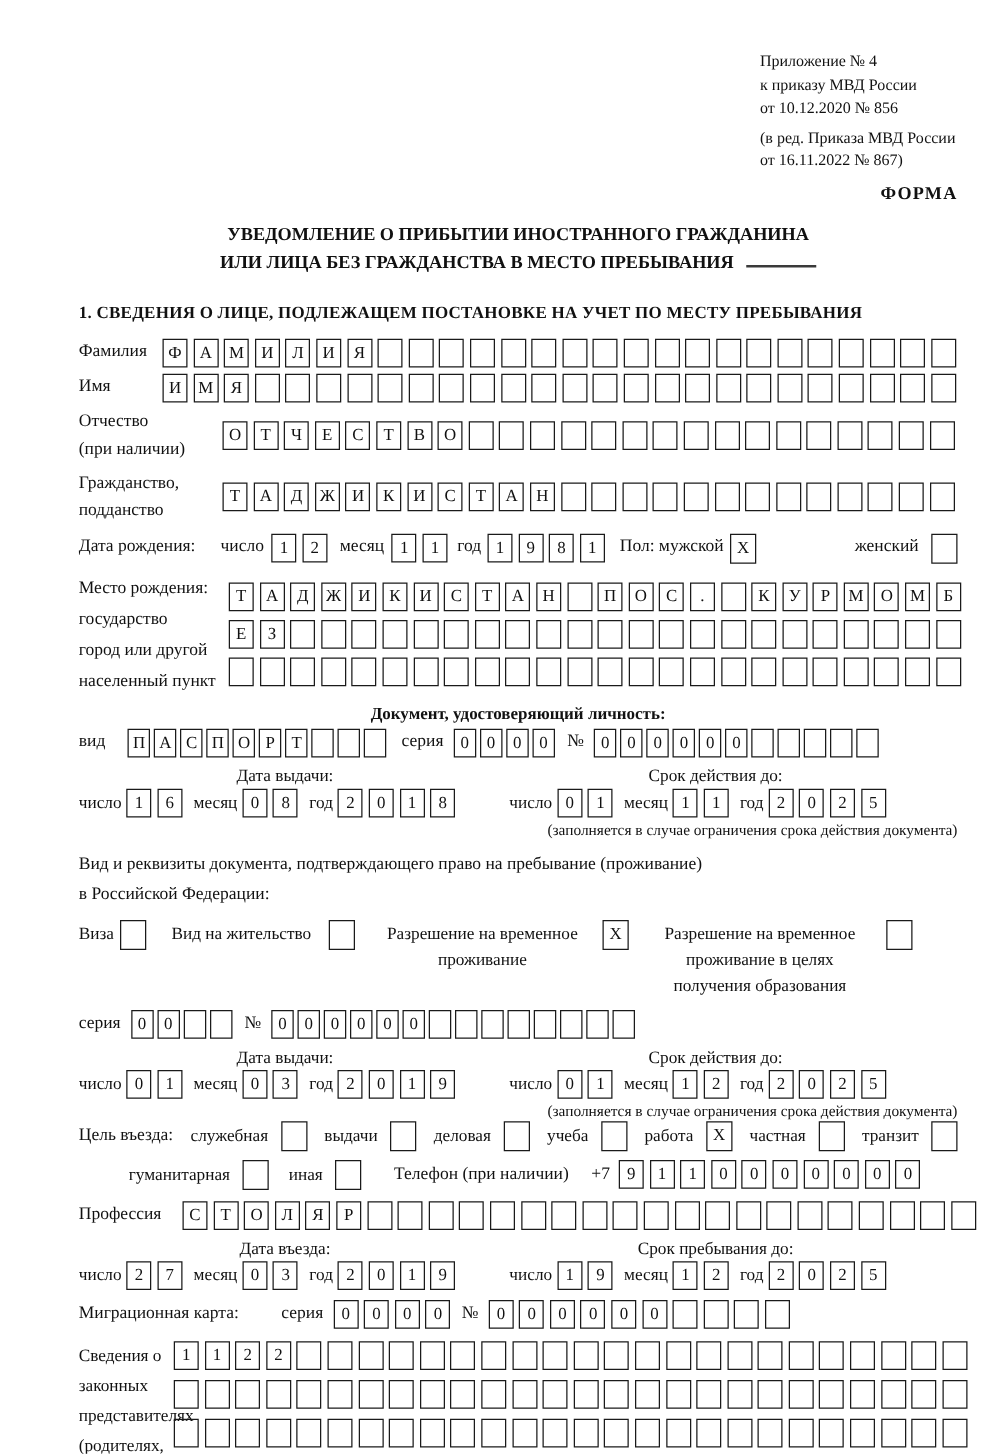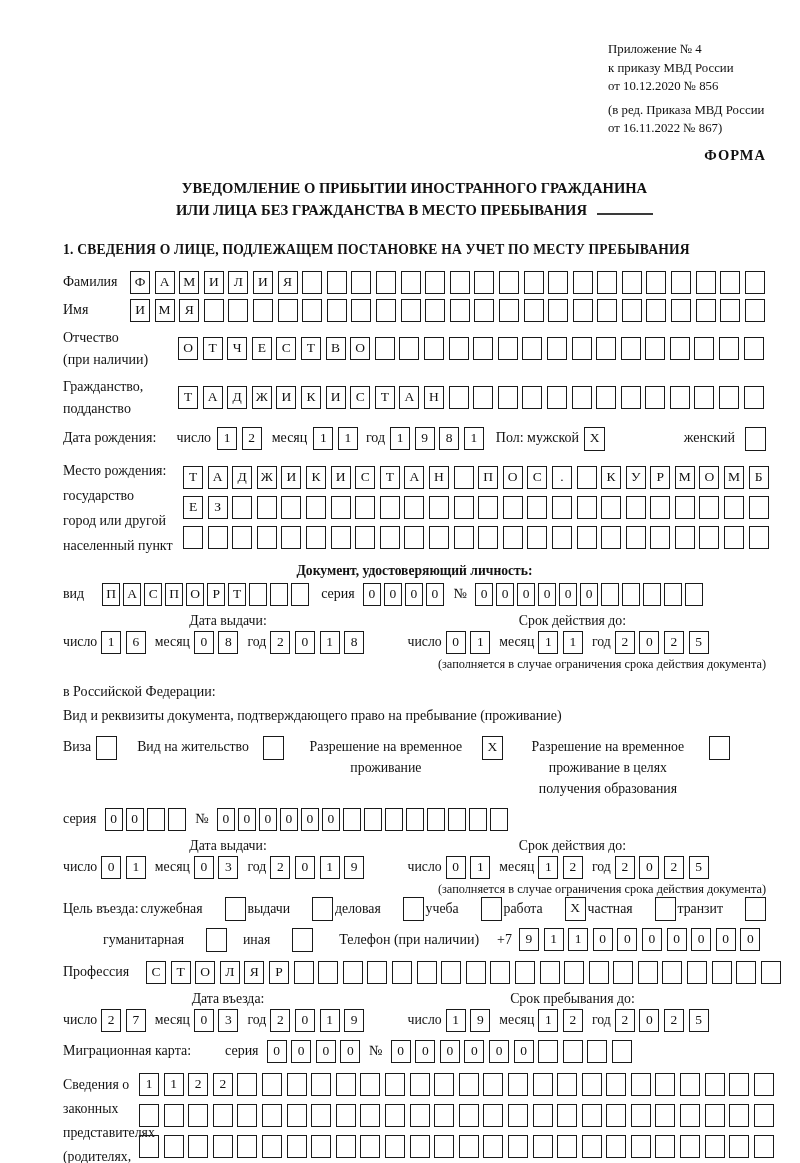--- a/index.html
+++ b/index.html
@@ -49,21 +49,21 @@
 
   
   .permits { display:flex; align-items:flex-start; margin-top:8px; }
   .pgroup { display:flex; align-items:flex-start; }
   .pgroup .plbl { font-size:13.8px; line-height:21px; }
   .pgroup .ctr { text-align:center; }
   .bx .cell { width:21px; height:24px; }
 
   
   .purpose { display:flex; align-items:center; justify-content:space-between; margin-top:0; }
-  .pitem { display:flex; align-items:center; gap:22px; font-size:13.8px; }
+  .pitem { display:flex; align-items:center; gap:10px; font-size:13.8px; }
   .purpose2 { display:flex; align-items:center; margin-top:7px; padding-left:40px; }
 
   .reps { display:flex; align-items:flex-start; margin-top:10px; }
   .reps .labels { width:76px; font-size:13.8px; line-height:24px; flex-shrink:0; }
   .center-b { text-align:center; font-weight:bold; font-size:13.6px; margin-top:5px; }
 </style>
 </head>
 <body>
 
 <div class="page">
@@ -434,22 +434,22 @@
               <span class="cell">0</span>
               <span class="cell">2</span>
               <span class="cell">5</span>
             </span>
         </div>
         <div class="note">(заполняется в случае ограничения срока действия документа)</div>
       </div>
     </div>
 
     <div class="intro">
+      <div>Вид и реквизиты документа, подтверждающего право на пребывание (проживание)</div>
       <div>в Российской Федерации:</div>
-      <div>Вид и реквизиты документа, подтверждающего право на пребывание (проживание)</div>
     </div>
 
     <div class="permits">
       <div class="pgroup">
         <span class="plbl">Виза</span>
         <span style="width:5px;"></span>
         <span class="cells bx">
             <span class="cell"></span>
           </span>
       </div>

